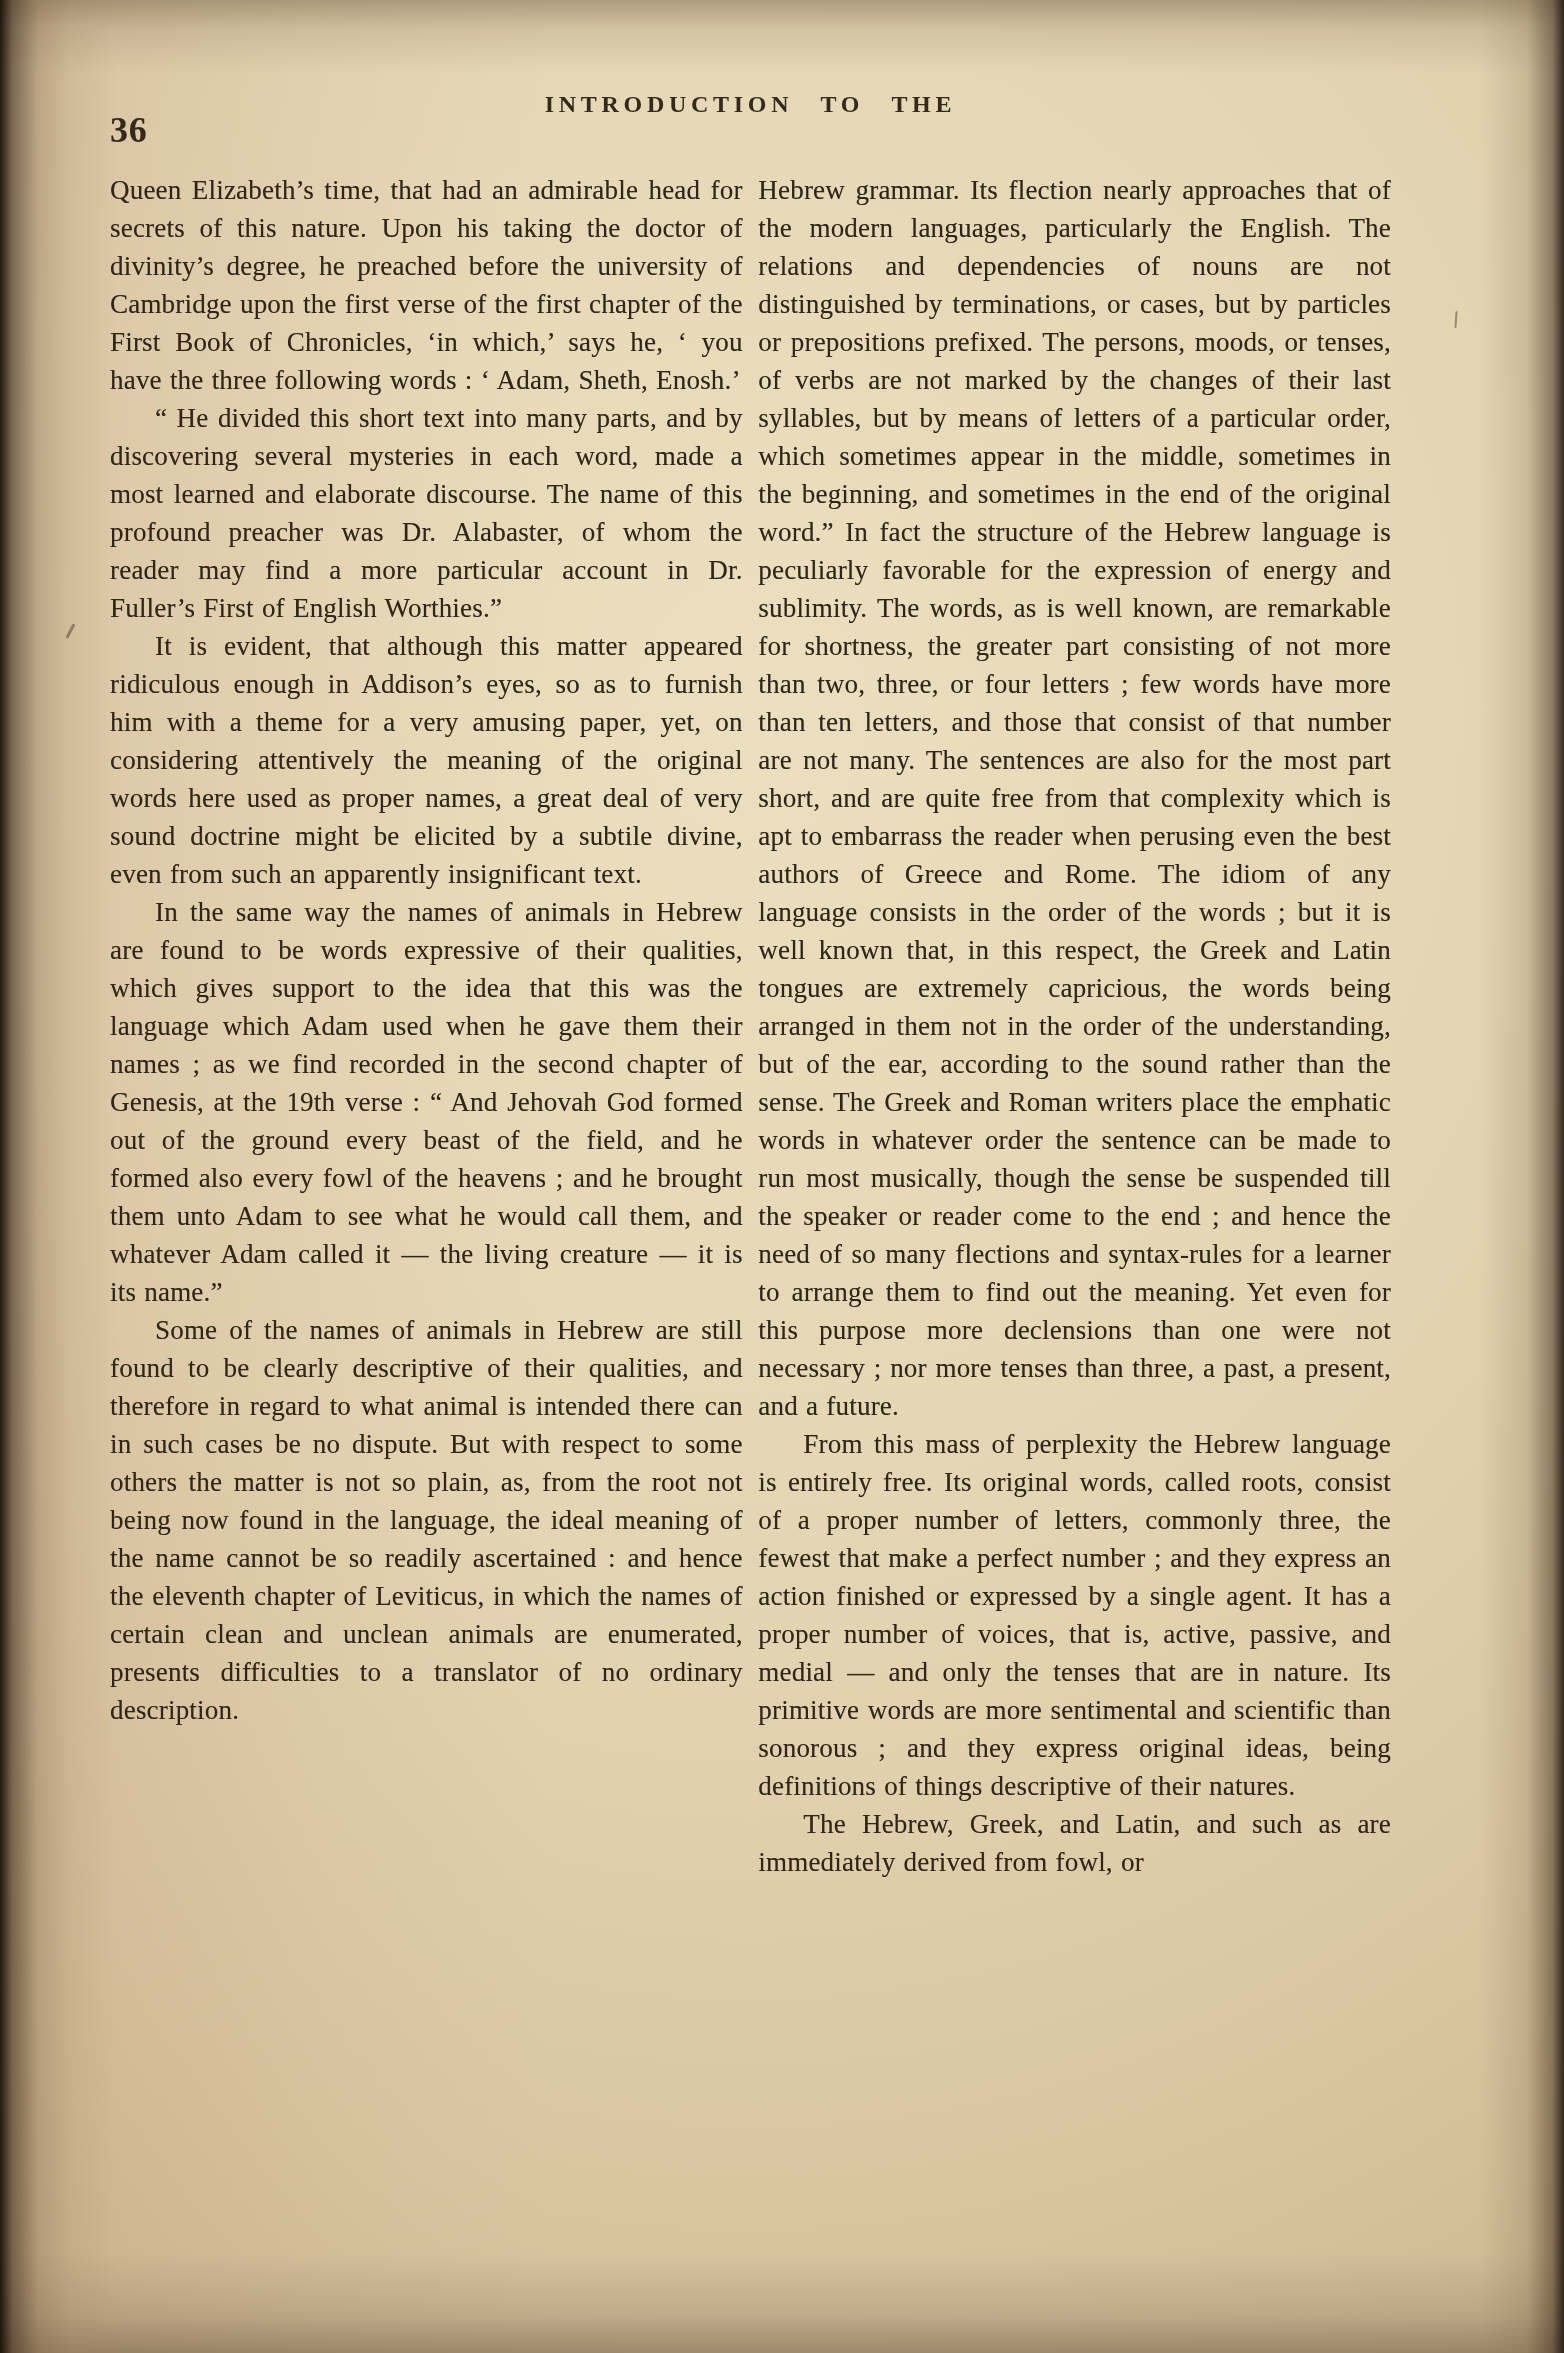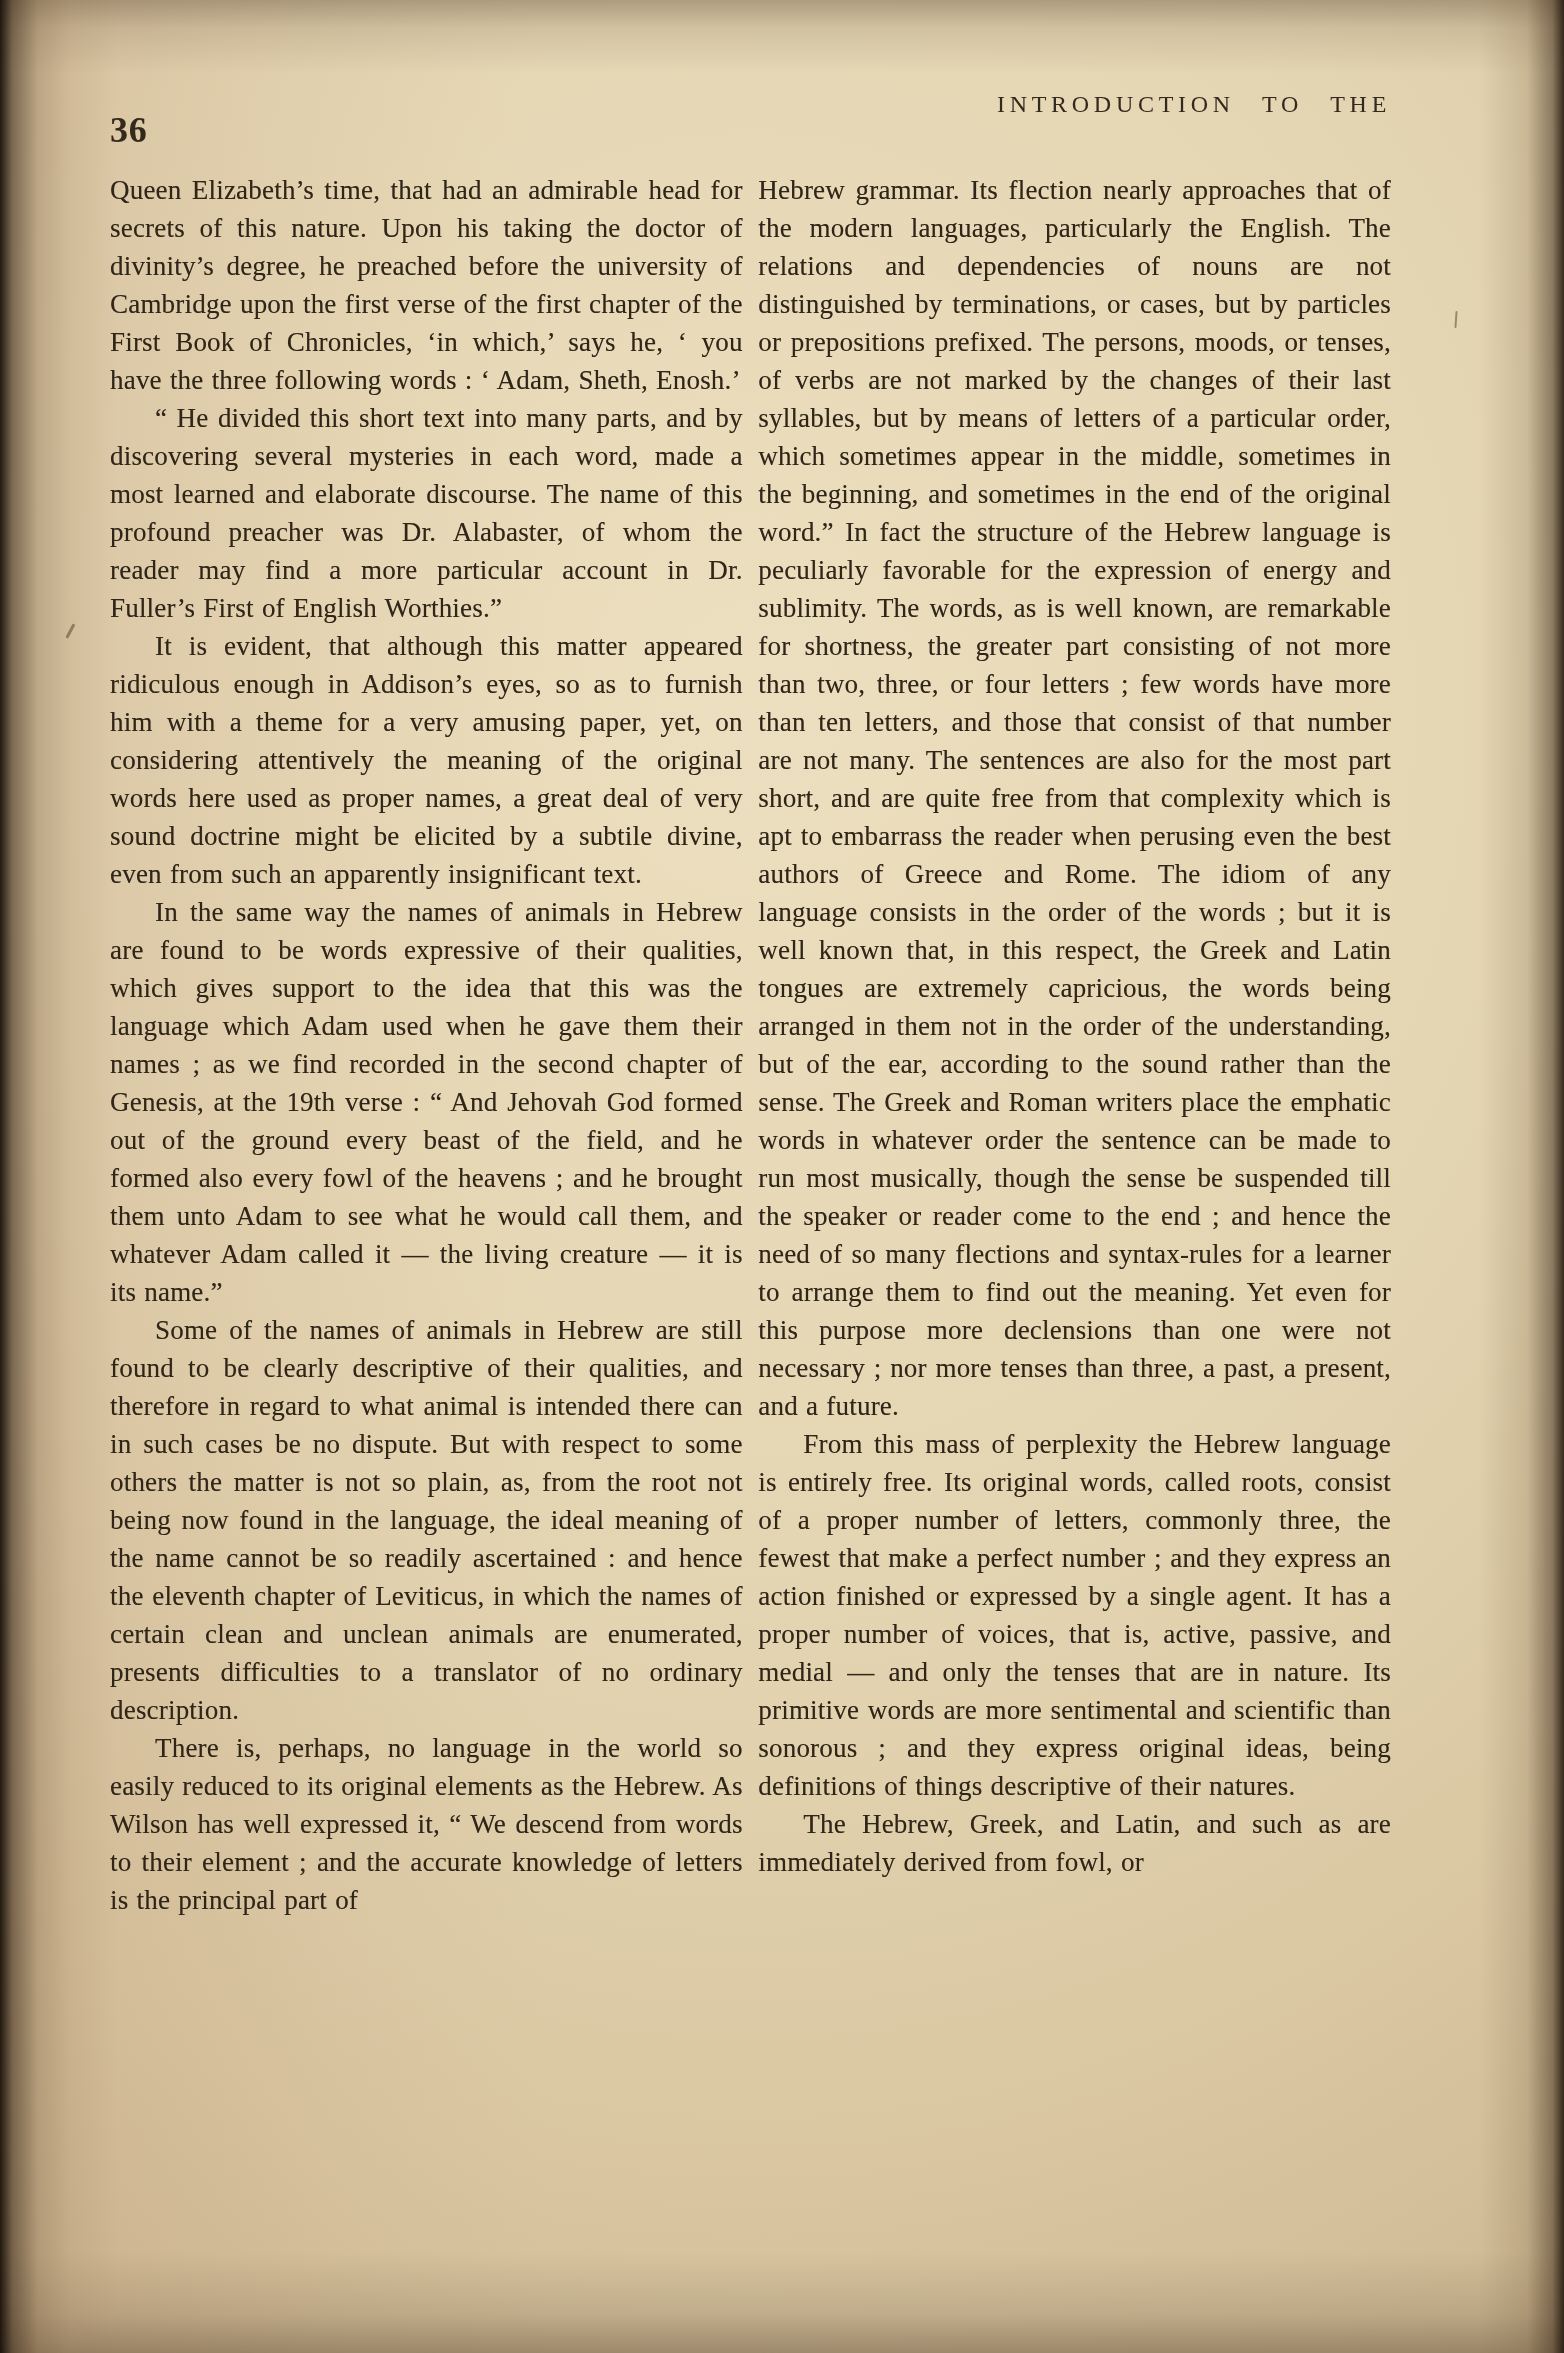--- a/index.html
+++ b/index.html
@@ -34,23 +34,23 @@
   }
   .pagenum {
     position: absolute;
     left: 0; top: 1.6px;
     font-size: 36px;
     font-weight: bold;
     letter-spacing: 0.8px;
     margin-top: 16px;
   }
   .running-title {
-    text-align: right;
+    text-align: center;
     font-size: 24px;
-    font-weight: normal;
+    font-weight: bold;
     letter-spacing: 4.7px;
     word-spacing: 17px;
     color: #33291d;
     margin-top: 20px;
   }
 
   .columns {
     display: flex;
     align-items: flex-start;
     margin: 42px 174px 0 110px;
@@ -96,21 +96,20 @@
   </div>
 
   <div class="columns">
 
     <div class="col">
       <p class="no-indent">Queen Elizabeth’s time, that had an admirable head for secrets of this nature.  Upon his taking the doctor of divinity’s degree, he preached before the university of Cambridge upon the first verse of the first chapter of the First Book of Chronicles, ‘in which,’ says he, ‘ you have the three following words : ‘ Adam, Sheth, Enosh.’</p>
       <p>“ He divided this short text into many parts, and by discovering several mysteries in each word, made a most learned and elaborate discourse.  The name of this profound preacher was Dr. Alabaster, of whom the reader may find a more particular account in Dr. Fuller’s First of English Worthies.”</p>
       <p>It is evident, that although this matter appeared ridiculous enough in Addison’s eyes, so as to furnish him with a theme for a very amusing paper, yet, on considering attentively the meaning of the original words here used as proper names, a great deal of very sound doctrine might be elicited by a subtile divine, even from such an apparently insignificant text.</p>
       <p>In the same way the names of animals in Hebrew are found to be words expressive of their qualities, which gives support to the idea that this was the language which Adam used when he gave them their names ; as we find recorded in the second chapter of Genesis, at the 19th verse :  “ And Jehovah God formed out of the ground every beast of the field, and he formed also every fowl of the heavens ; and he brought them unto Adam to see what he would call them, and whatever Adam called it — the living creature — it is its name.”</p>
       <p>Some of the names of animals in Hebrew are still found to be clearly descriptive of their qualities, and therefore in regard to what animal is intended there can in such cases be no dispute.  But with respect to some others the matter is not so plain, as, from the root not being now found in the language, the ideal meaning of the name cannot be so readily ascertained : and hence the eleventh chapter of Leviticus, in which the names of certain clean and unclean animals are enumerated, presents difficulties to a translator of no ordinary description.</p>
-      <p>There is, perhaps, no language in the world so easily reduced to its original elements as the Hebrew.  As Wilson has well expressed it, “ We descend from words to their element ; and the accurate knowledge of letters is the principal part of</p>
     </div>
 
     <div class="divider"></div>
 
     <div class="col">
       <p class="no-indent">Hebrew grammar.  Its flection nearly approaches that of the modern languages, particularly the English.  The relations and dependencies of nouns are not distinguished by terminations, or cases, but by particles or prepositions prefixed.  The persons, moods, or tenses, of verbs are not marked by the changes of their last syllables, but by means of letters of a particular order, which sometimes appear in the middle, sometimes in the beginning, and sometimes in the end of the original word.”  In fact the structure of the Hebrew language is peculiarly favorable for the expression of energy and sublimity.  The words, as is well known, are remarkable for shortness, the greater part consisting of not more than two, three, or four letters ; few words have more than ten letters, and those that consist of that number are not many.  The sentences are also for the most part short, and are quite free from that complexity which is apt to embarrass the reader when perusing even the best authors of Greece and Rome.  The idiom of any language consists in the order of the words ; but it is well known that, in this respect, the Greek and Latin tongues are extremely capricious, the words being arranged in them not in the order of the understanding, but of the ear, according to the sound rather than the sense.  The Greek and Roman writers place the emphatic words in whatever order the sentence can be made to run most musically, though the sense be suspended till the speaker or reader come to the end ; and hence the need of so many flections and syntax-rules for a learner to arrange them to find out the meaning.  Yet even for this purpose more declensions than one were not necessary ; nor more tenses than three, a past, a present, and a future.</p>
       <p>From this mass of perplexity the Hebrew language is entirely free.  Its original words, called roots, consist of a proper number of letters, commonly three, the fewest that make a perfect number ; and they express an action finished or expressed by a single agent.  It has a proper number of voices, that is, active, passive, and medial — and only the tenses that are in nature.  Its primitive words are more sentimental and scientific than sonorous ; and they express original ideas, being definitions of things descriptive of their natures.</p>
       <p>The Hebrew, Greek, and Latin, and such as are immediately derived from fowl, or</p>
     </div>
 

